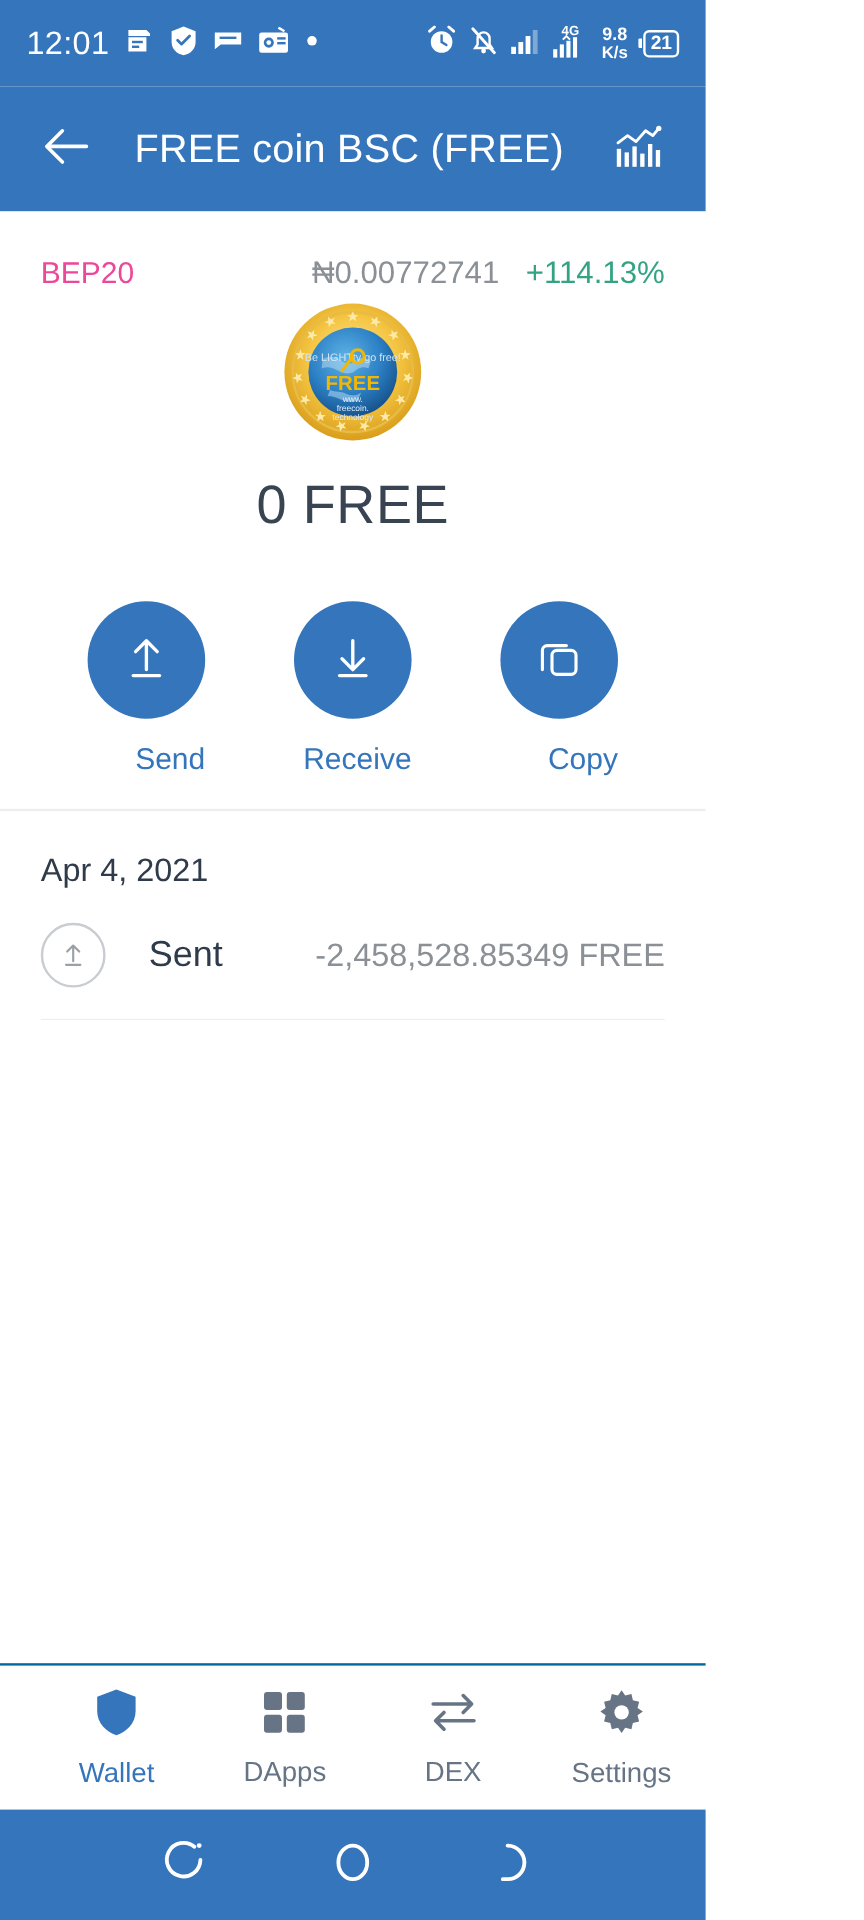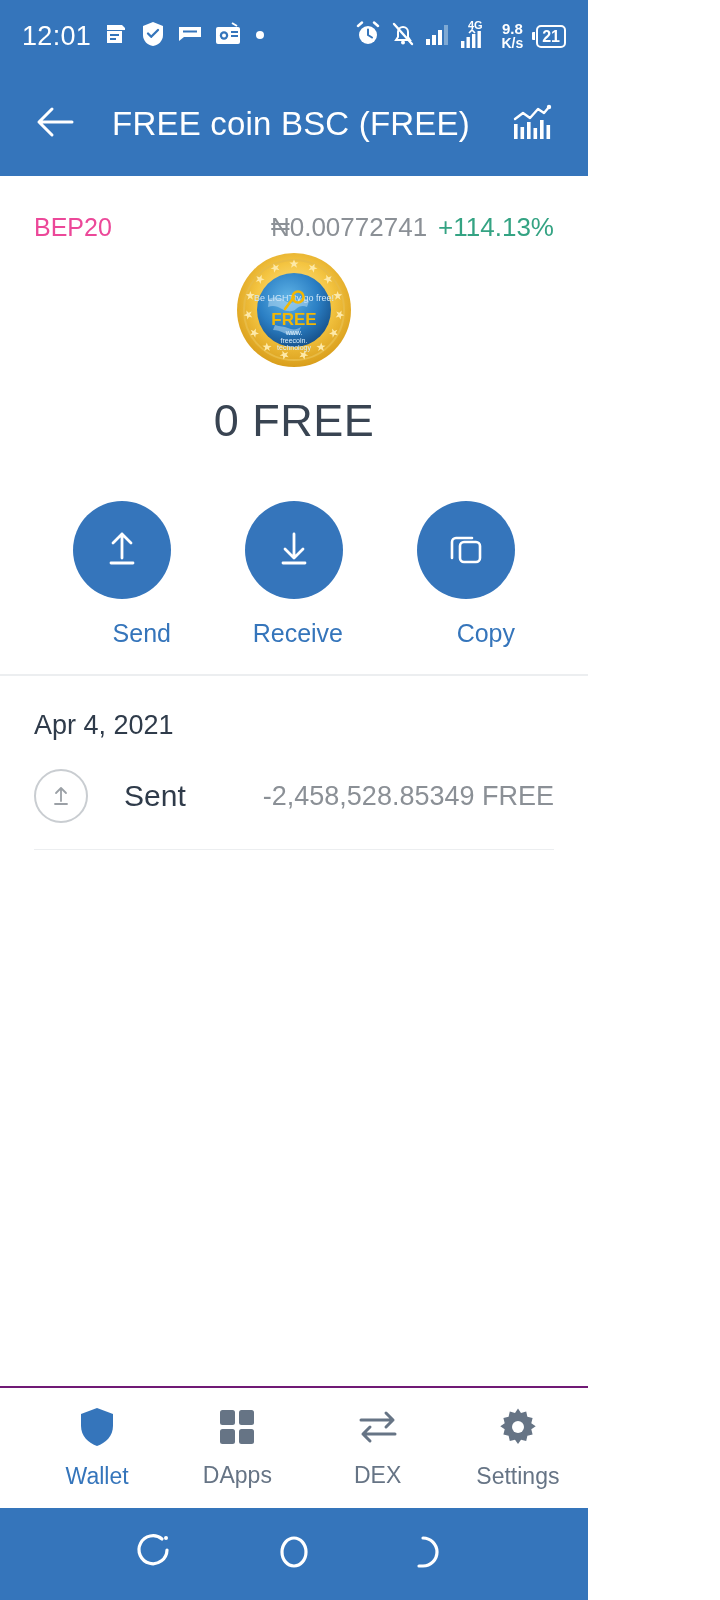--- a/index.html
+++ b/index.html
@@ -117,21 +117,21 @@
     padding-top: 36px;
   }
   .network-badge {
     font-size: 25px;
     color: #ec4899;
   }
   .price-group {
     margin-left: auto;
     display: flex;
     align-items: flex-start;
-    gap: 11px;
+    gap: 22px;
   }
   .fiat-price {
     font-size: 26px;
     color: #8b9096;
   }
   .price-change {
     font-size: 26px;
     color: #34a383;
   }
 
@@ -227,21 +227,21 @@
     margin-left: auto;
     font-size: 27px;
     color: #8b9096;
     white-space: nowrap;
   }
 
   
   .tab-bar {
     flex: 0 0 auto;
     height: 122px;
-    border-top: 2px solid #701a75;
+    border-top: 2px solid #0369a1;
     display: flex;
     background: #ffffff;
     padding-left: 27px;
   }
   .tab {
     flex: 1;
     display: flex;
     flex-direction: column;
     align-items: center;
     justify-content: center;

